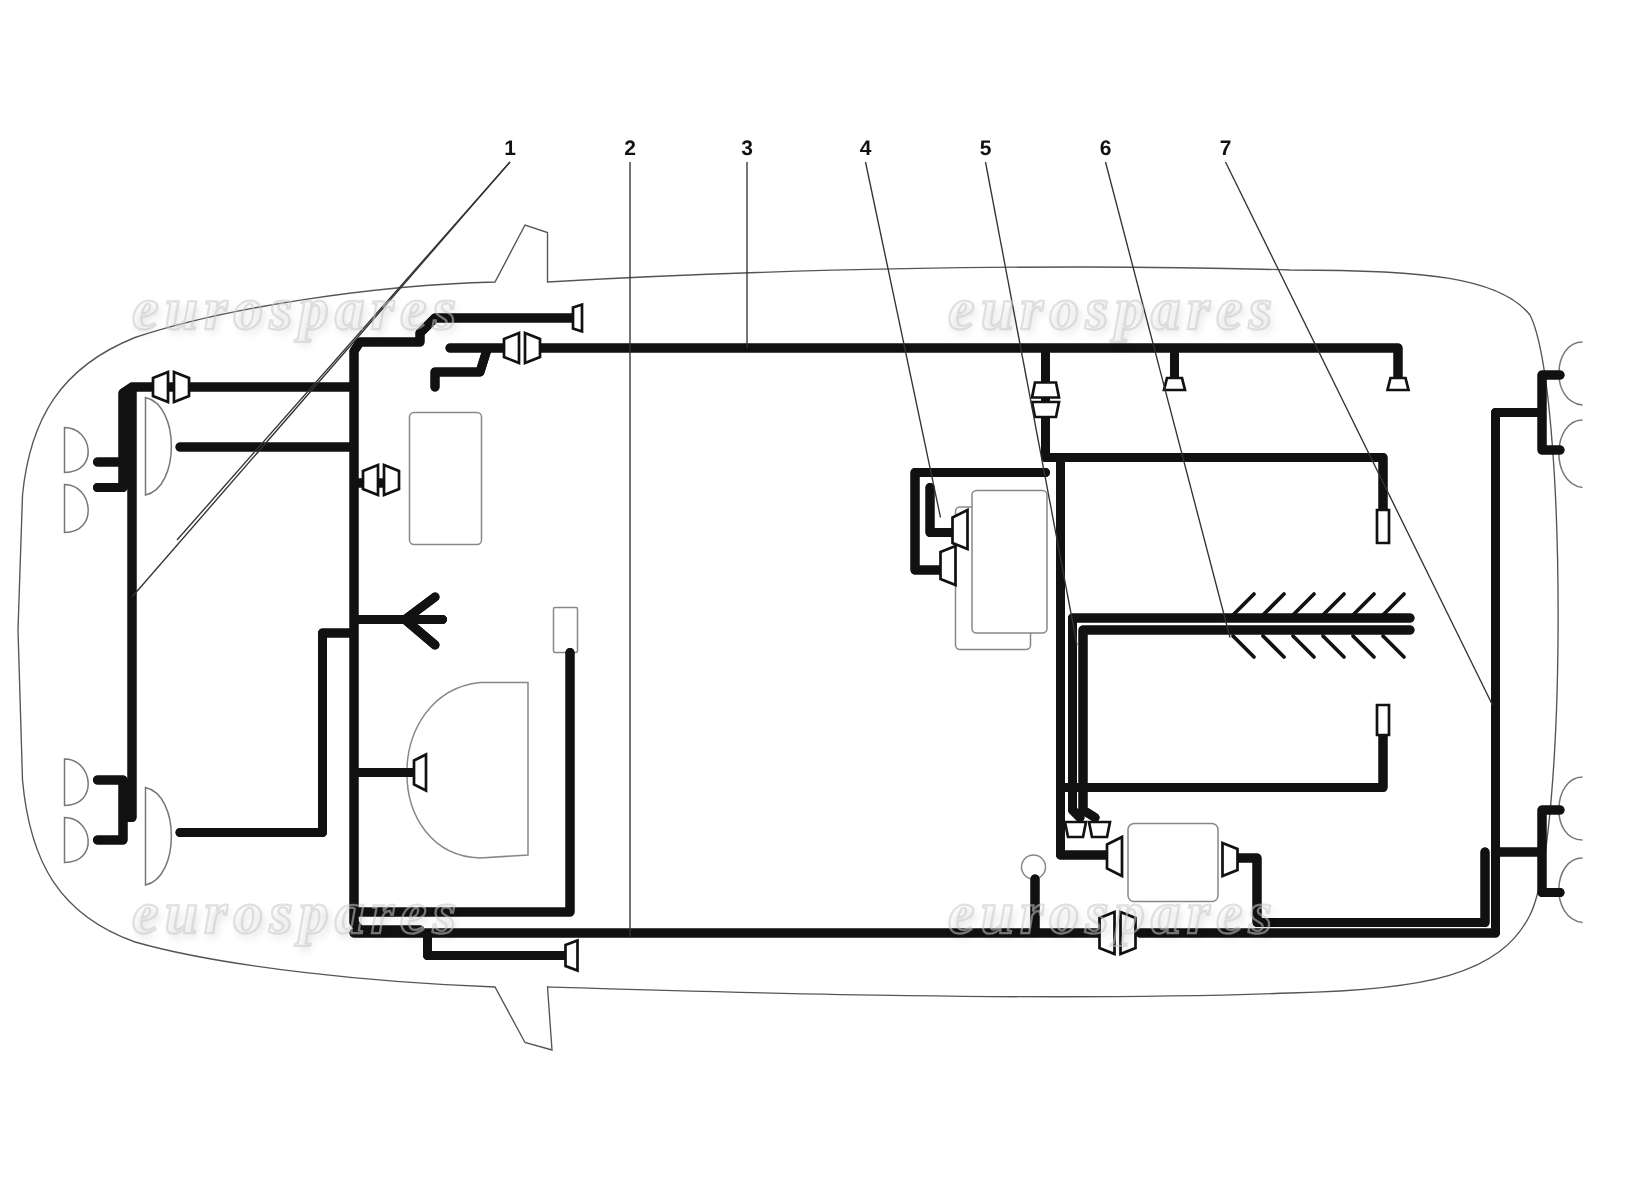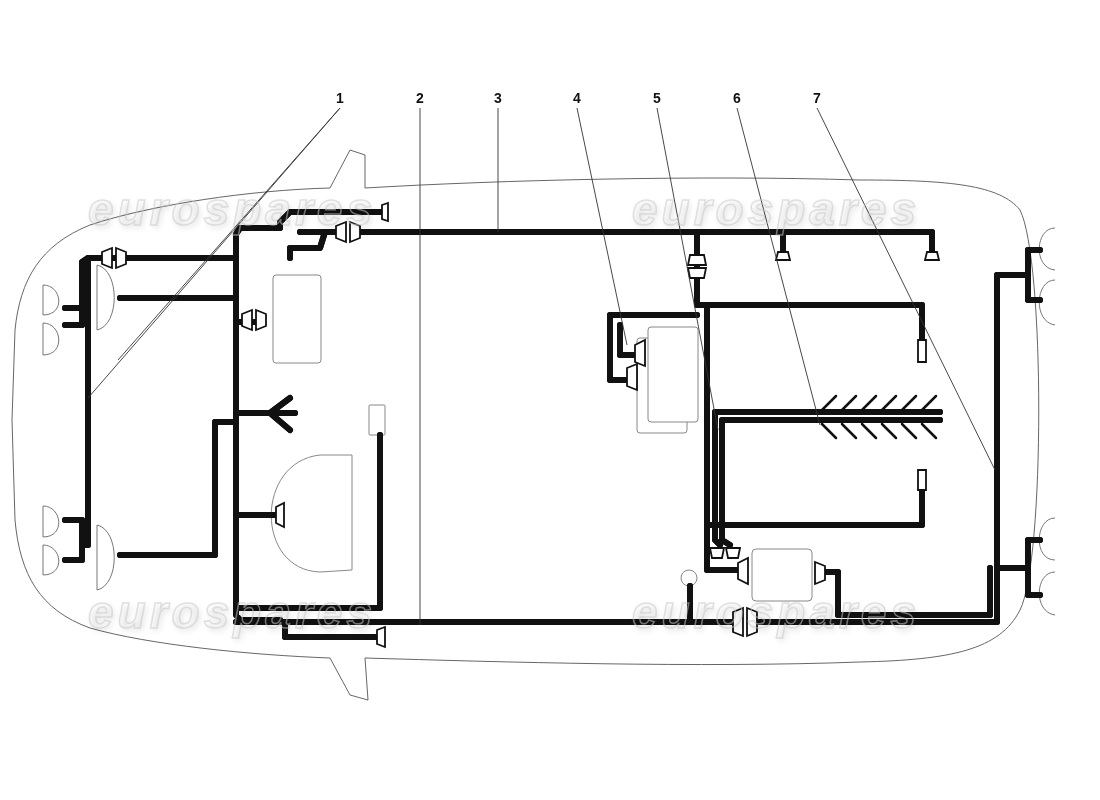--- a/index.html
+++ b/index.html
@@ -1,22 +1,22 @@
 <!DOCTYPE html>
 <html><head>
 <meta charset="utf-8">
 <style>
   html, body { margin: 0; padding: 0; background: #ffffff; }
   body { width: 1100px; height: 800px; overflow: hidden; position: relative;
          font-family: "Liberation Sans", sans-serif; }
   #diagram { position: absolute; left: 0; top: 0; width: 1100px; height: 800px; }
   .callout-label { position: absolute; font-family: "Liberation Sans", sans-serif;
                    font-weight: bold; font-size: 14px; color: #111; transform: translateX(-50%); }
-  .watermark { position: absolute; font-family: Liberation Sans, sans-serif; font-style: italic;
-               font-weight: bold; font-size: 46px; color: rgba(255,255,255,0.0);
+  .watermark { position: absolute; font-family: Liberation Serif, serif; font-style: italic;
+               font-weight: bold; font-size: 40px; color: rgba(255,255,255,0.0);
                -webkit-text-stroke: 1.5px rgba(200,200,200,0.55); letter-spacing: 4px;
                text-shadow: 2px 3px 6px rgba(0,0,0,0.10); pointer-events: none; }
   .w { fill: none; stroke: #111; stroke-width: 6; stroke-linejoin: round; stroke-linecap: round; }
   .wi { fill: none; stroke: #fff; stroke-width: 3; stroke-linejoin: round; stroke-linecap: round; }
   .outline { fill: none; stroke: #555; stroke-width: 0.9; }
   .comp { fill: #fff; stroke: #888; stroke-width: 1; }
   .lamp { fill: #fff; stroke: #777; stroke-width: 1; }
   .conn { fill: #fff; stroke: #111; stroke-width: 1.8; }
   .leader { stroke: #333; stroke-width: 0.9; fill: none; }
 </style>

